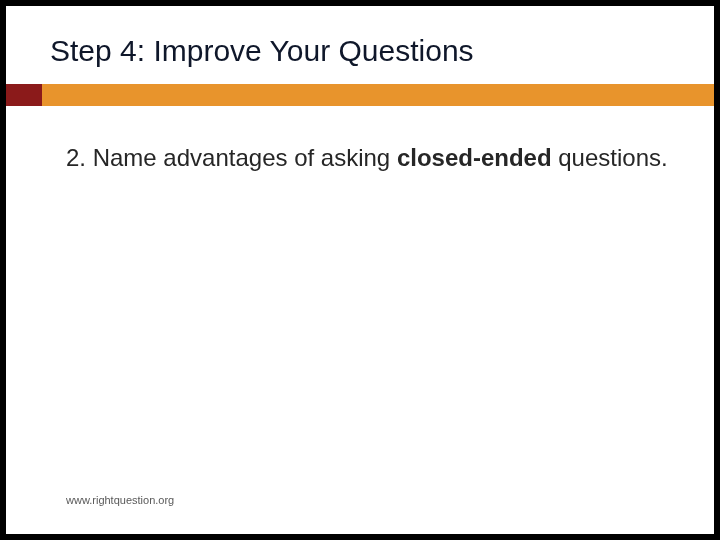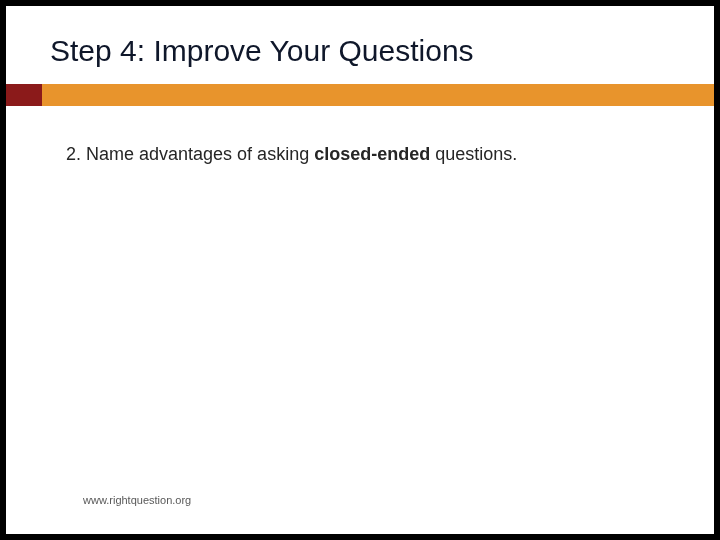--- a/index.html
+++ b/index.html
@@ -51,33 +51,32 @@
       left: 36px;
       top: 0;
       width: 672px;
       height: 22px;
       background: #e8942c;
     }
     .body-text {
       position: absolute;
       top: 138px;
       left: 60px;
-      font-size: 18px;
+      font-size: 24px;
       color: #262626;
     }
     .body-text .bold {
       font-weight: bold;
     }
     .footer {
       position: absolute;
       bottom: 28px;
       left: 60px;
       font-size: 11px;
       color: #595959;
-      margin-left: 17px;
     }
   </style>
 </head>
 <body>
 
 <div class="slide">
   <div class="title">Step 4: Improve Your Questions</div>
   <div class="accent-bar">
     <div class="accent-left"></div>
     <div class="accent-right"></div>

